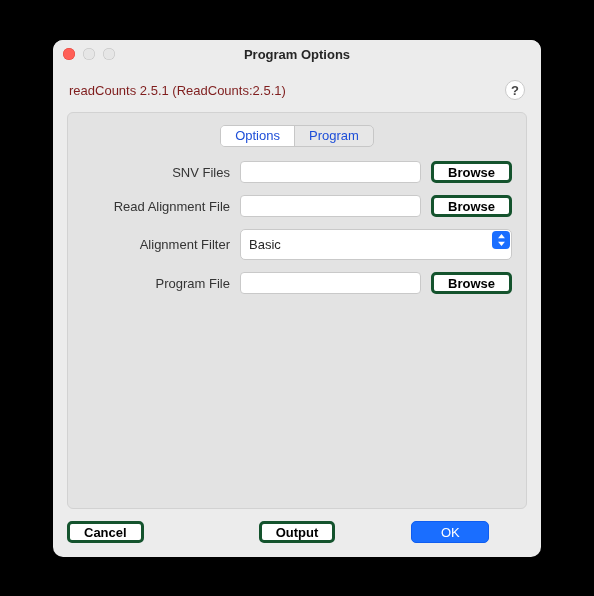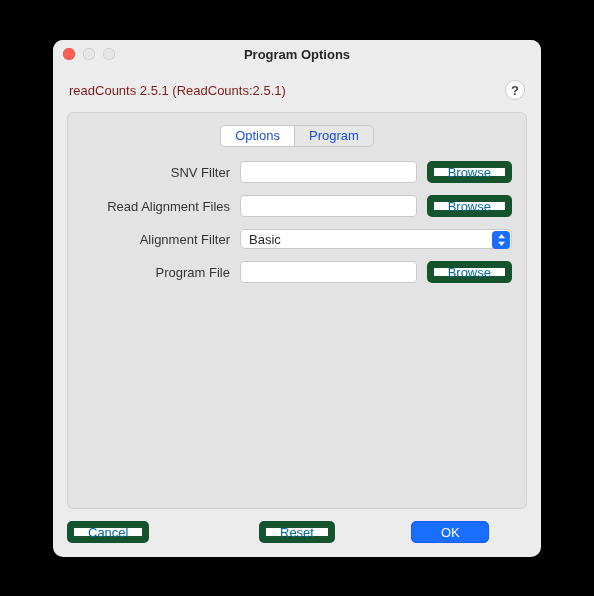--- a/index.html
+++ b/index.html
@@ -109,49 +109,50 @@
     border-radius: 4px;
     padding: 0 6px;
     font-size: 13px;
     width: 100%;
   }
   .select-wrap {
     grid-column: 2 / span 2;
     position: relative;
     display: flex;
     align-items: center;
-    height: 20px;
+    height: 31px;
     border: 1px solid #c9c9c9;
     background: #fff;
     border-radius: 5px;
     padding: 0 24px 0 8px;
     font-size: 13px;
   }
   .select-caret {
     position: absolute;
     right: 1px; top: 1px;
     width: 18px; height: 18px;
     background: #1a6eff;
     border-radius: 4px;
     display: flex; align-items: center; justify-content: center;
   }
   .select-caret svg { width: 9px; height: 12px; fill: #fff; }
   .btn {
     height: 22px;
     padding: 0 14px;
-    border: 7px solid #14532d;
+    border: 3px solid #14532d;
     background: #fff;
     border-radius: 5px;
     font-size: 13px;
-    color: #0369a1;
+    color: #000000;
     cursor: default;
     display: inline-flex;
     align-items: center;
     justify-content: center;
     min-width: 70px;
+    font-weight: bold;
   }
   .btn.browse { min-width: 78px; }
   .footer {
     display: flex;
     justify-content: space-between;
     padding: 12px 14px 14px 14px;
   }
   .footer .spacer { flex: 1; }
   .footer .center { flex: 1; display: flex; justify-content: center; }
   .footer .right  { flex: 1; display: flex; justify-content: center; }
@@ -187,27 +188,27 @@
   <div class="panel">
 
     <div class="tabs">
       <div class="seg">
         <button class="active">Options</button>
         <button>Program</button>
       </div>
     </div>
 
     <div class="form-row">
-      <div class="form-label">SNV Filter</div>
+      <div class="form-label">SNV Files</div>
       <input class="text-input" type="text" value="" style="">
       <button class="btn browse">Browse</button>
     </div>
 
     <div class="form-row">
-      <div class="form-label">Read Alignment Files</div>
+      <div class="form-label">Read Alignment File</div>
       <input class="text-input" type="text" value="" style="">
       <button class="btn browse">Browse</button>
     </div>
 
     <div class="form-row">
       <div class="form-label">Alignment Filter</div>
       <div class="select-wrap">
         <span>Basic</span>
         <div class="select-caret">
           <svg viewBox="0 0 10 14">
@@ -223,20 +224,20 @@
       <button class="btn browse">Browse</button>
     </div>
 
   </div>
 
   <div class="footer">
     <div class="spacer">
       <button class="btn">Cancel</button>
     </div>
     <div class="center">
-      <button class="btn">Reset</button>
+      <button class="btn">Output</button>
     </div>
     <div class="right">
       <button class="btn primary">OK</button>
     </div>
   </div>
 
 </div>
 
 </body></html>

